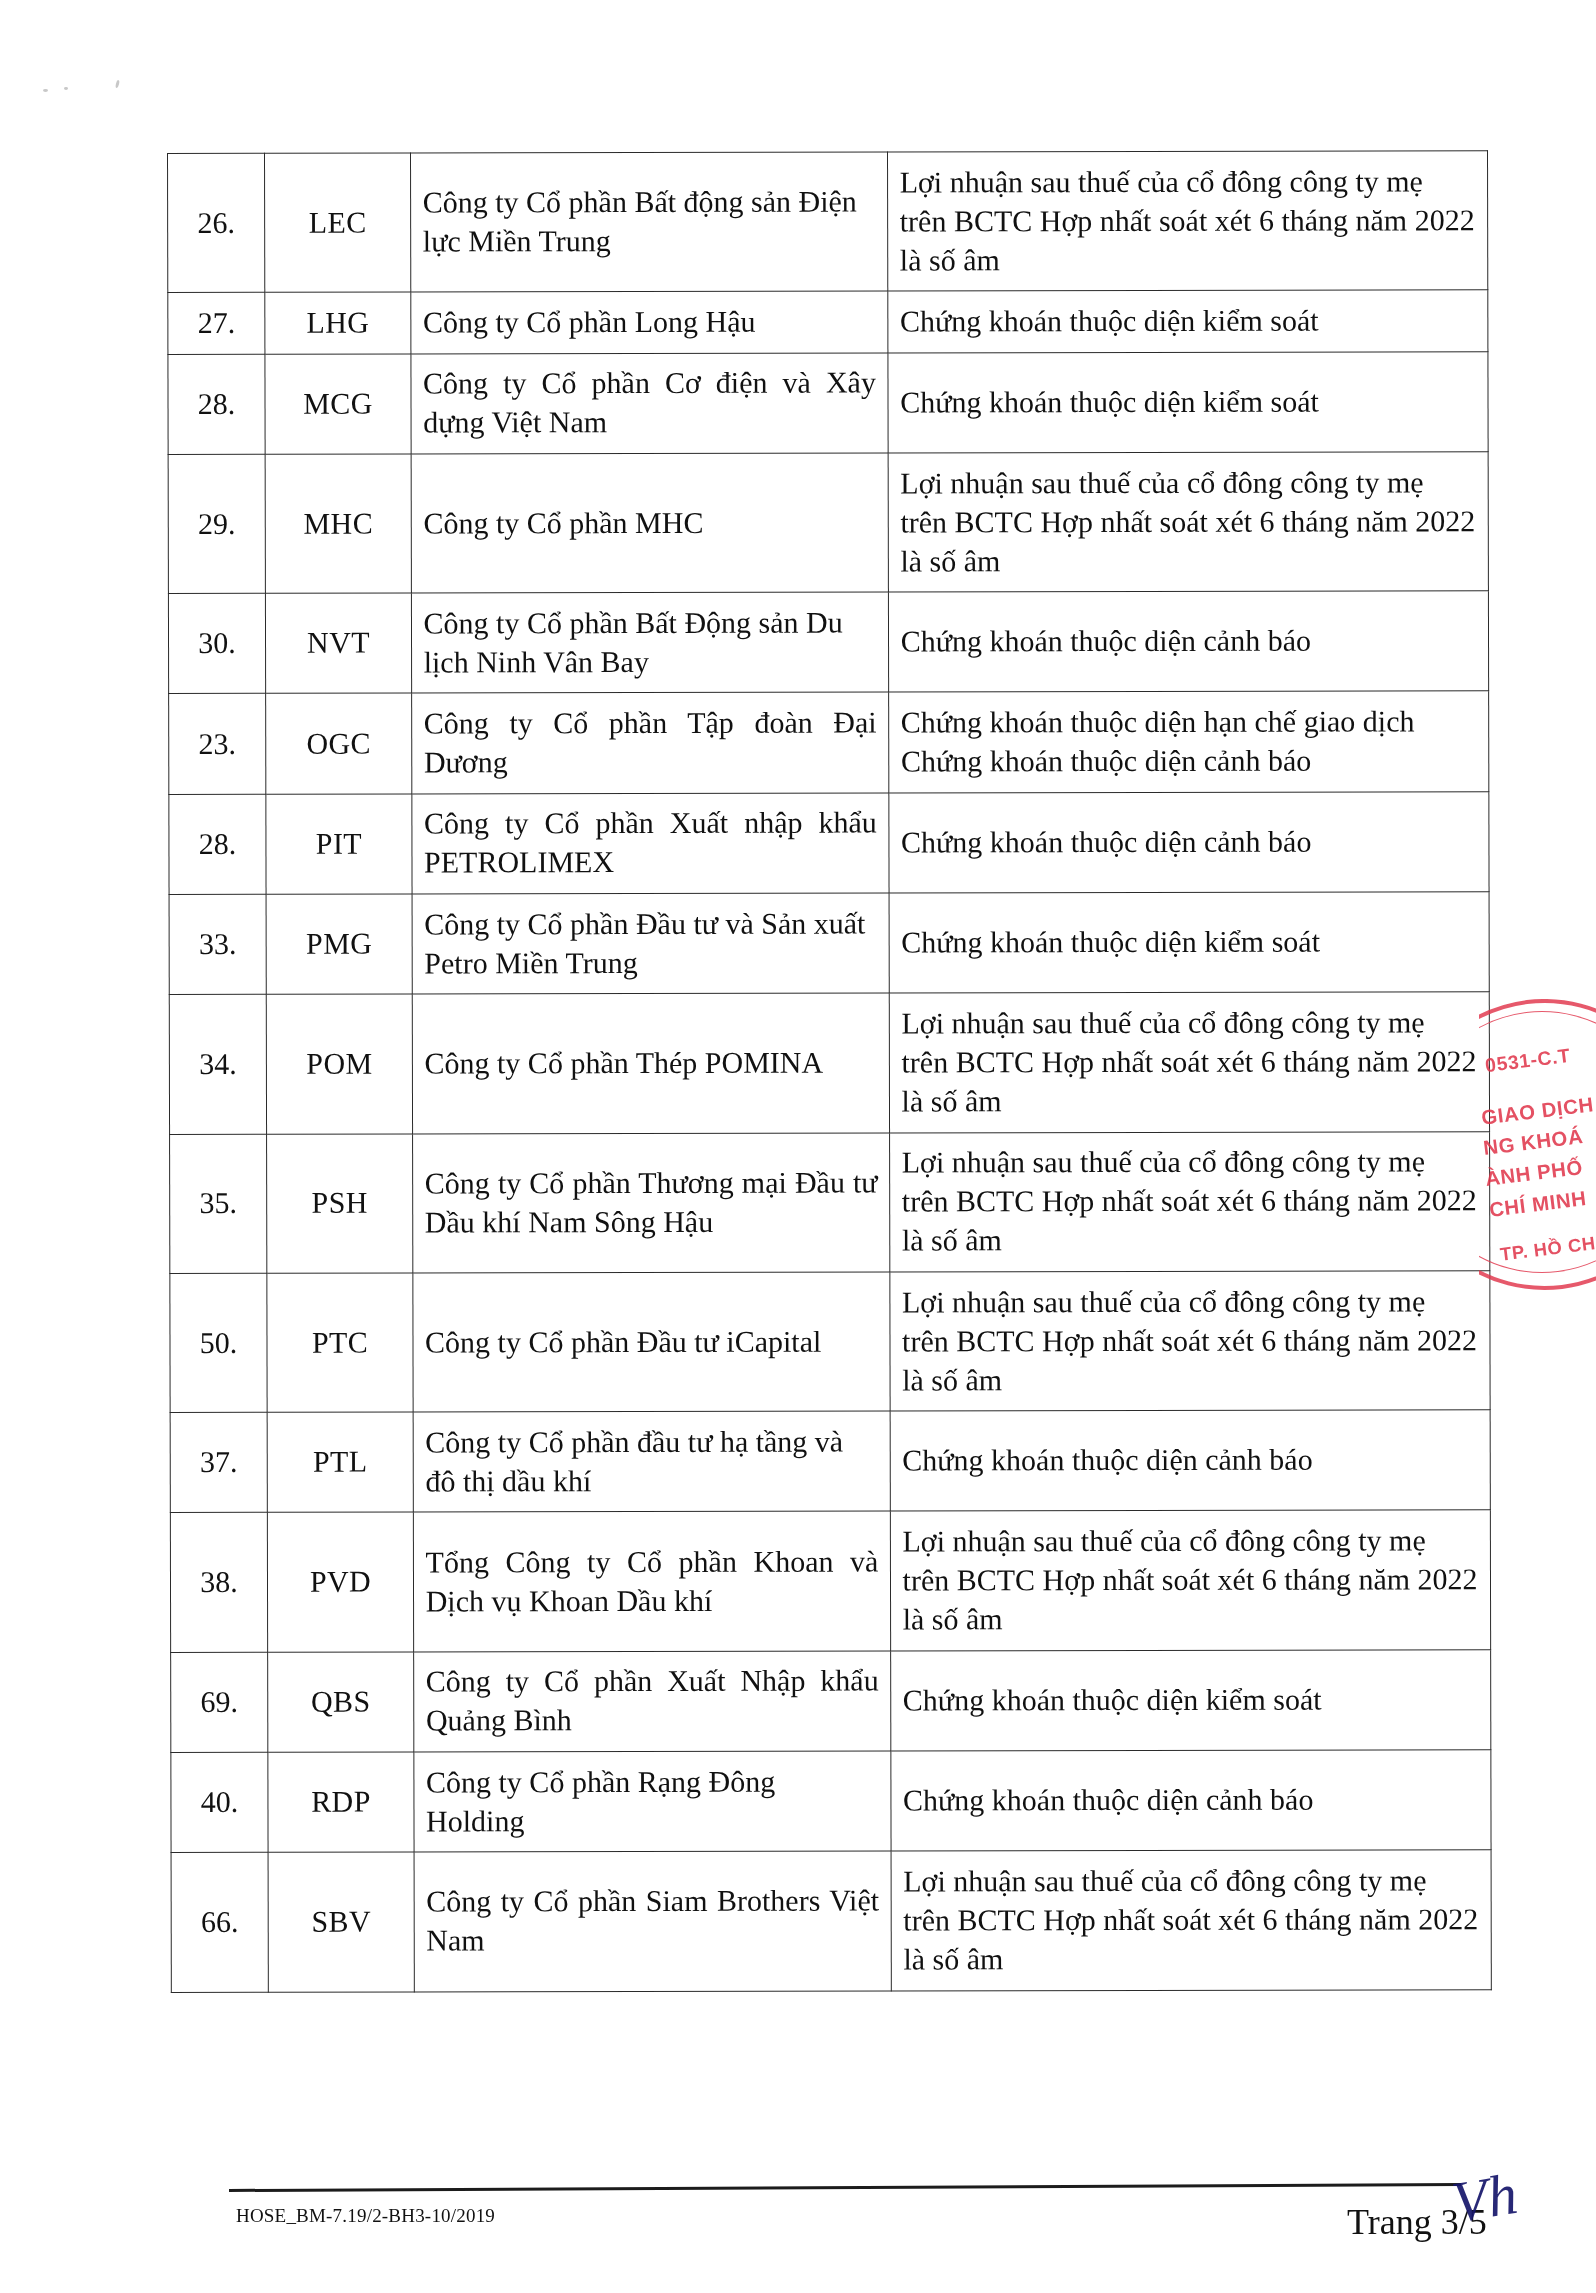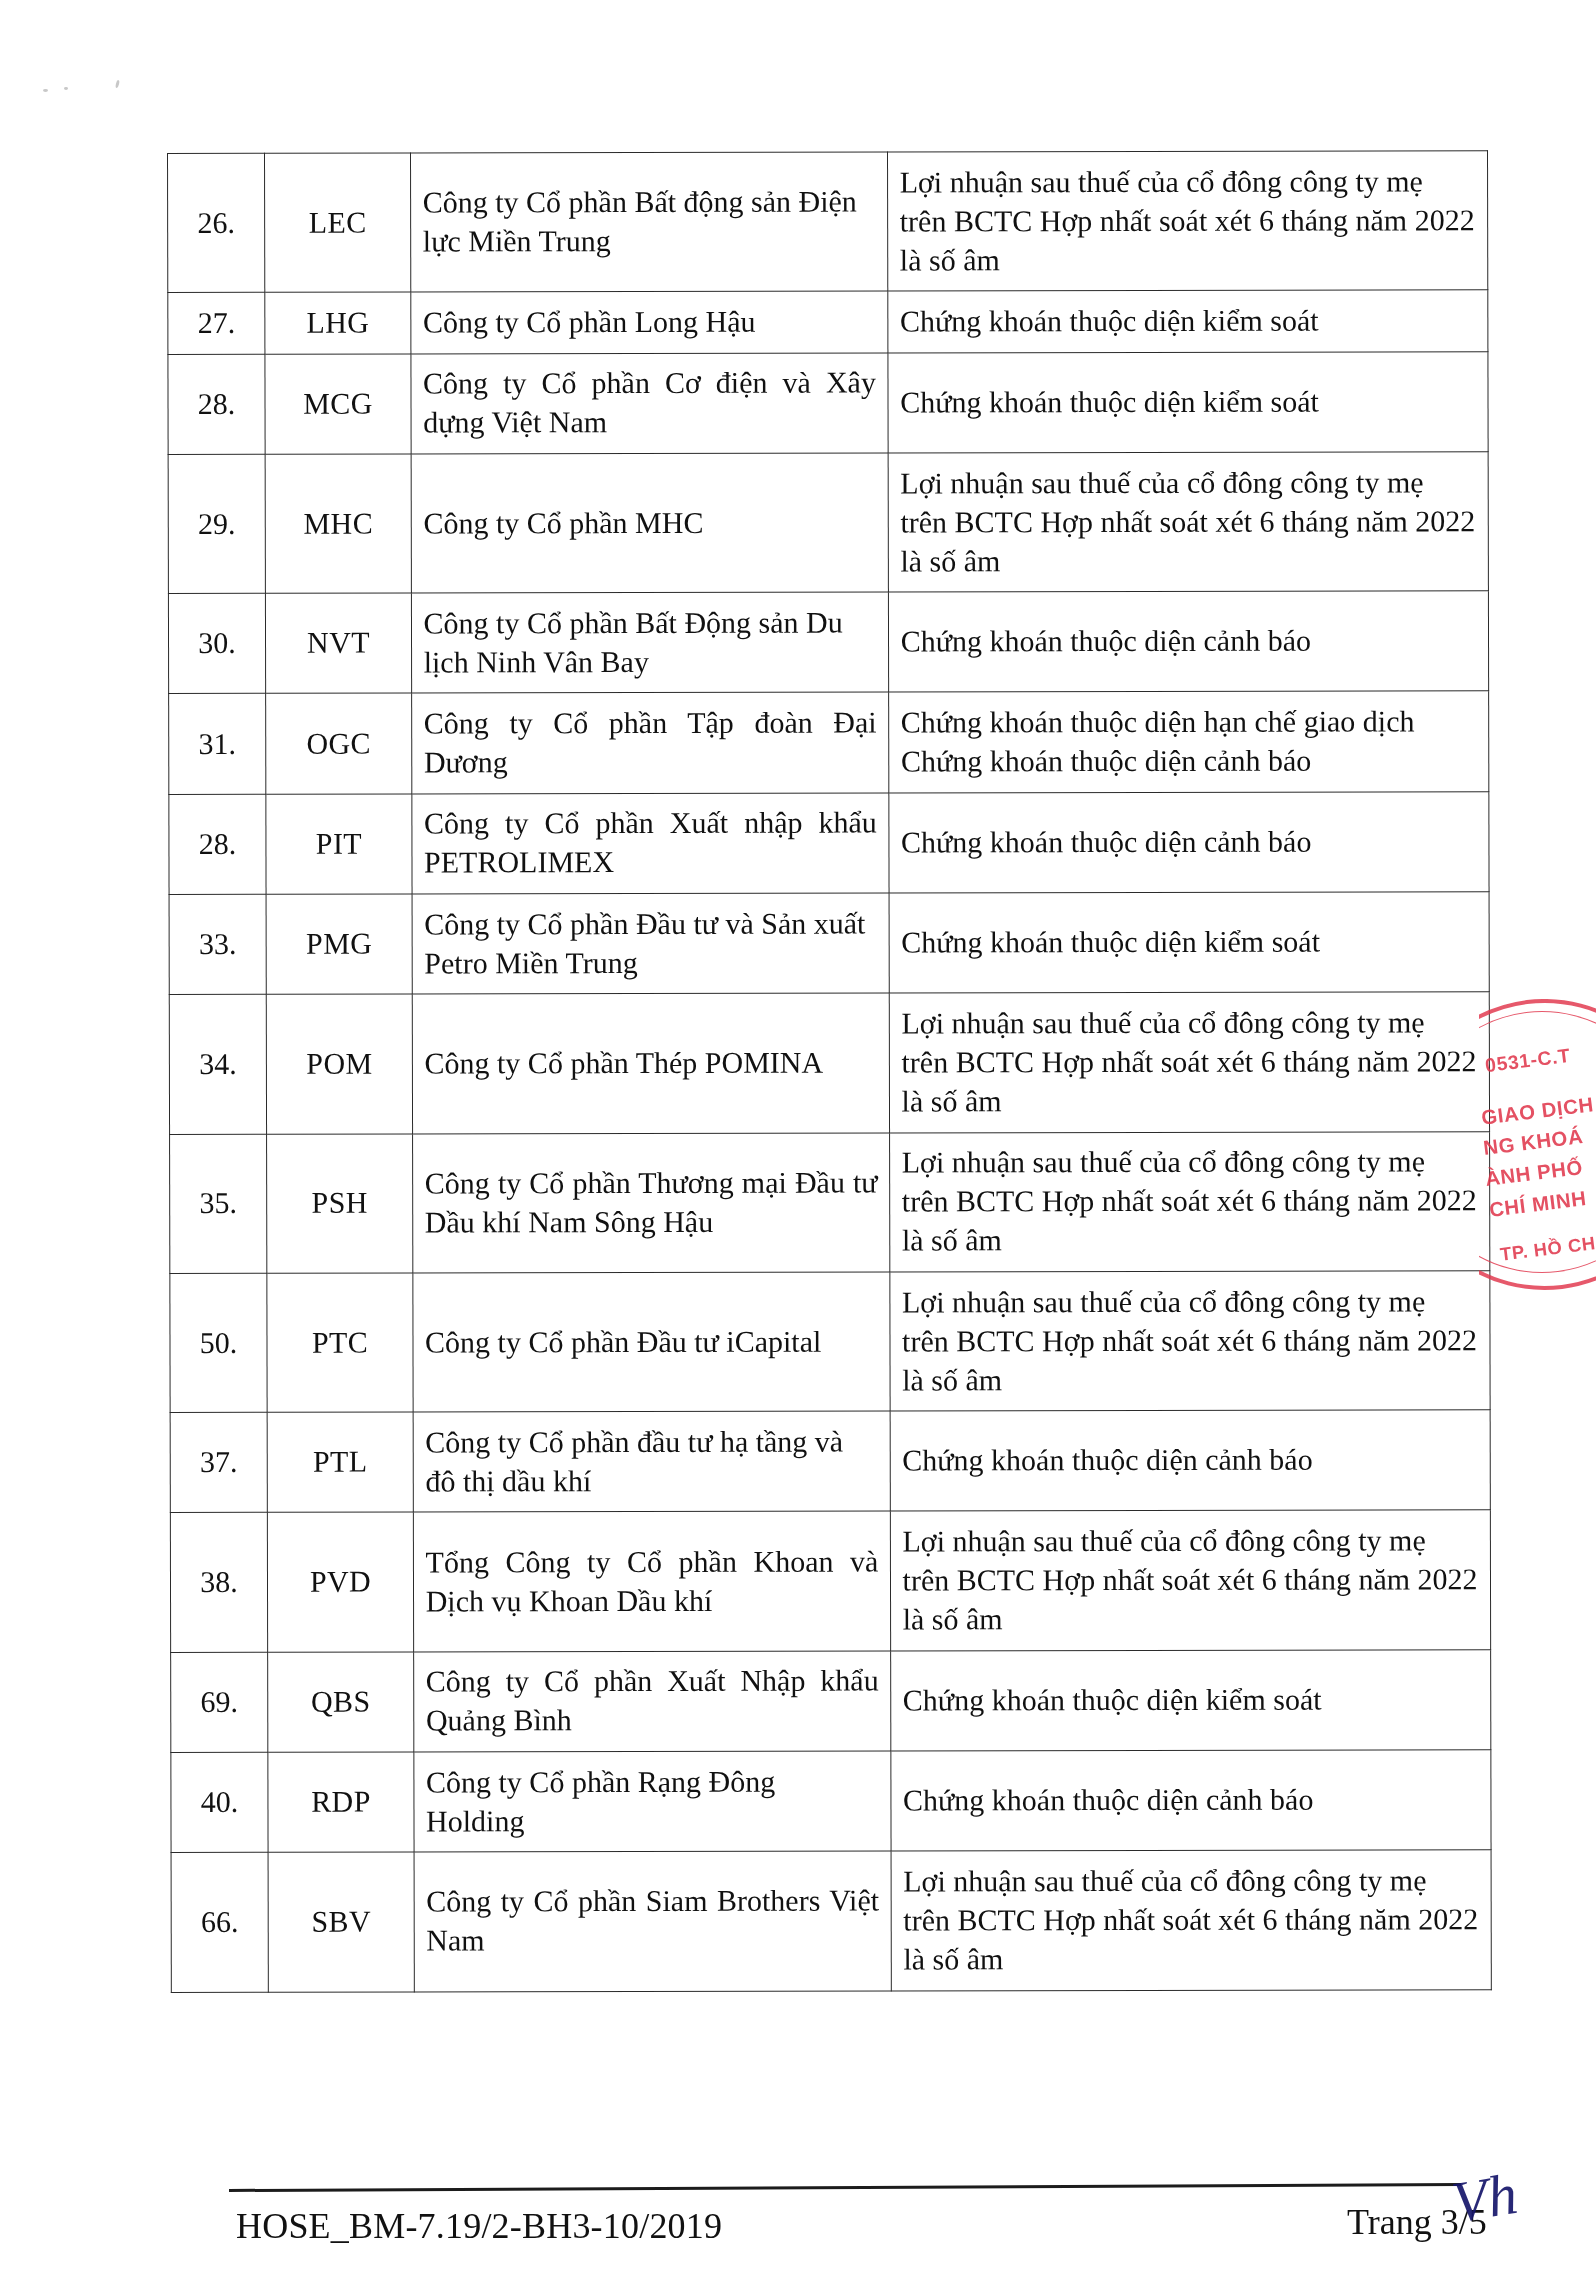--- a/index.html
+++ b/index.html
@@ -137,21 +137,21 @@
     width: 1232px;
     height: 2.9px;
     background: #1c1c1c;
     transform: rotate(-0.28deg);
     transform-origin: 0 0;
   }
   .footer-left {
     position: absolute;
     left: 236px;
     top: 2205px;
-    font-size: 36px;
+    font-size: 19px;
     letter-spacing: 0.2px;
   }
   .footer-right {
     position: absolute;
     left: 1347px;
     top: 2201px;
     font-size: 36px;
   }
   .signature {
     position: absolute;
@@ -218,21 +218,21 @@
         </tr>
         <tr>
           <td class="no">30.</td>
           <td class="ticker">NVT</td>
           <td class="name">Công ty Cổ phần Bất Động sản Du lịch Ninh Vân Bay</td>
           <td class="reason">
             <span class="rline">Chứng khoán thuộc diện cảnh báo</span>
           </td>
         </tr>
         <tr>
-          <td class="no">31.</td>
+          <td class="no">23.</td>
           <td class="ticker">OGC</td>
           <td class="name justify">Công ty Cổ phần Tập đoàn Đại Dương</td>
           <td class="reason">
             <span class="rline">Chứng khoán thuộc diện hạn chế giao dịch</span>
             <span class="rline">Chứng khoán thuộc diện cảnh báo</span>
           </td>
         </tr>
         <tr>
           <td class="no">28.</td>
           <td class="ticker">PIT</td>

